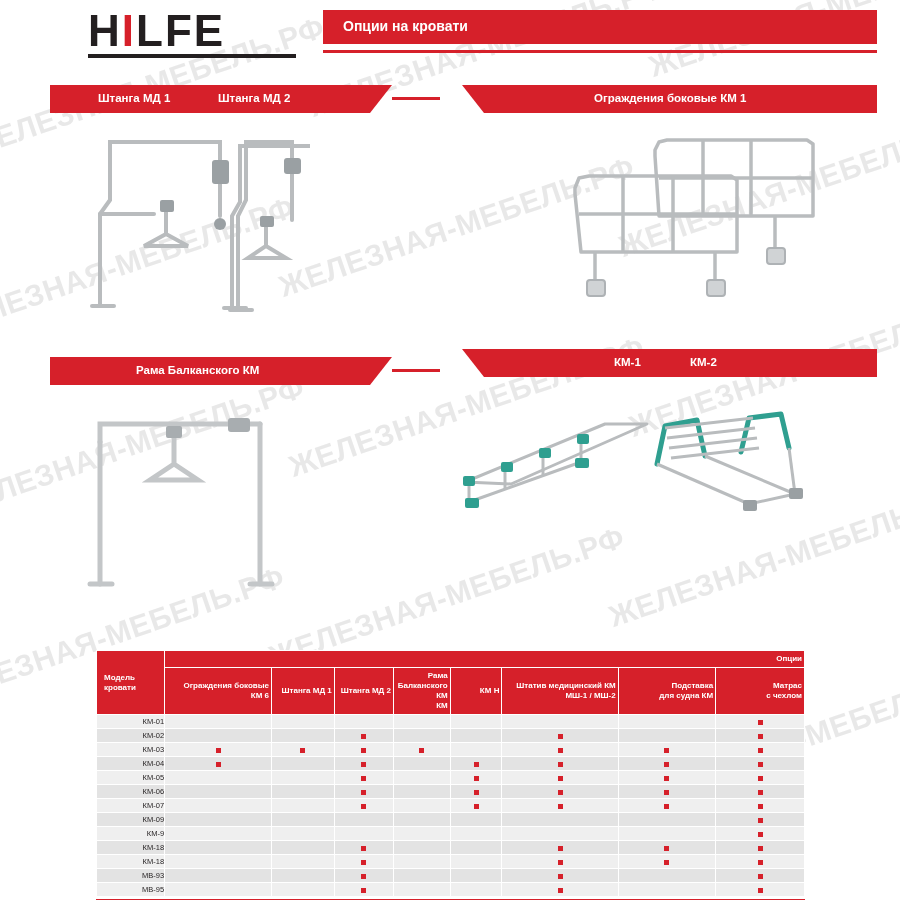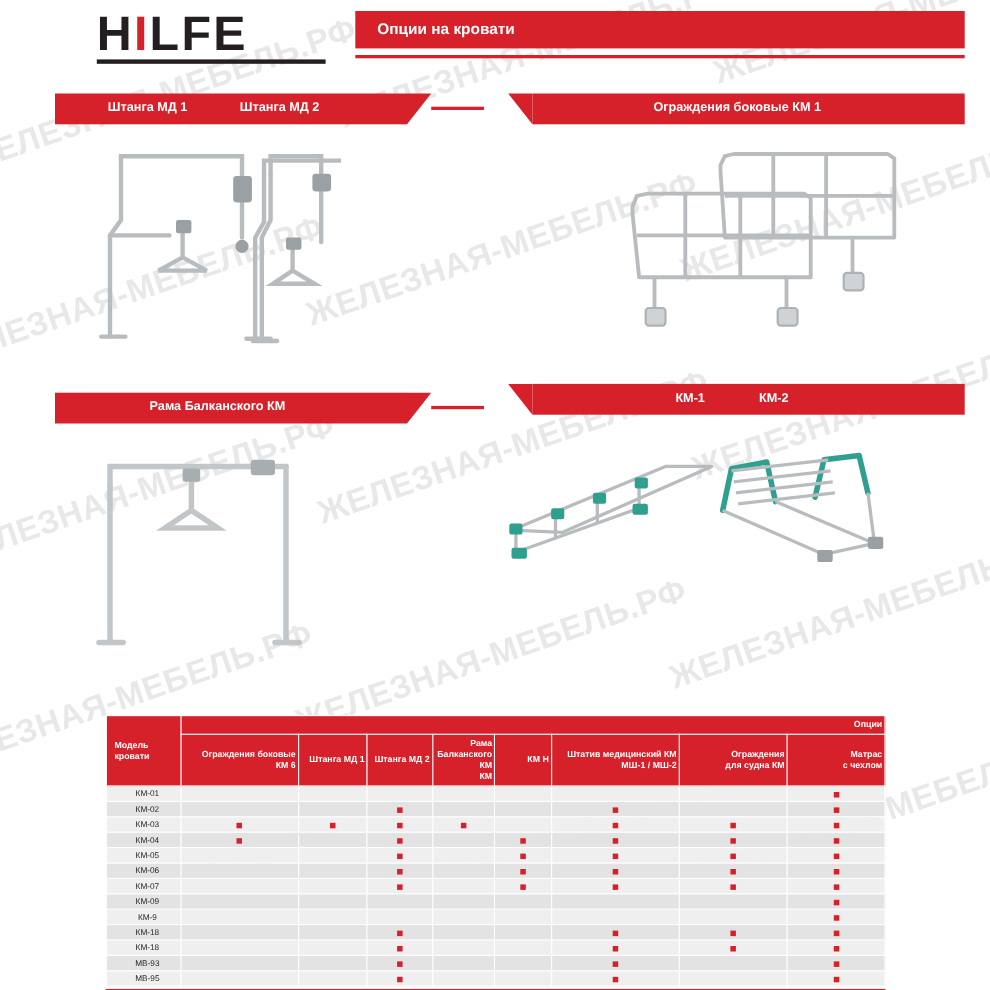--- a/index.html
+++ b/index.html
@@ -170,21 +170,21 @@
     height: 13px;
     background: #efefef;
     border-bottom: 1px solid #ffffff;
     border-right: 1px solid #ffffff;
   }
   .tbl tbody tr.alt td {
     background: #e3e3e3;
   }
   .tbl tbody td.rowlabel {
     background: #efefef;
-    text-align: center;
+    text-align: right;
     padding-left: 7px;
     font-size: 7.5px;
     color: #231f20;
   }
   .tbl tbody tr.alt td.rowlabel {
     background: #e3e3e3;
   }
   .dot {
     display: inline-block;
     width: 5px;
@@ -375,21 +375,21 @@
         <th style="width:52px">
           <span>Рама Балканского КМ</span><br>
           <span>КМ</span>
         </th>
         <th style="width:52px">КМ Н</th>
         <th style="width:120px">
           <span>Штатив медицинский  КМ</span><br>
           <span>МШ-1 / МШ-2</span>
         </th>
         <th style="width:100px">
-          <span>Ограждения</span><br>
+          <span>Подставка</span><br>
           <span>для судна КМ</span>
         </th>
         <th style="width:92px">
           <span>Матрас</span><br>
           <span>с чехлом</span>
         </th>
       </tr>
     </thead>
     <tbody id="tbody">
         <tr>

